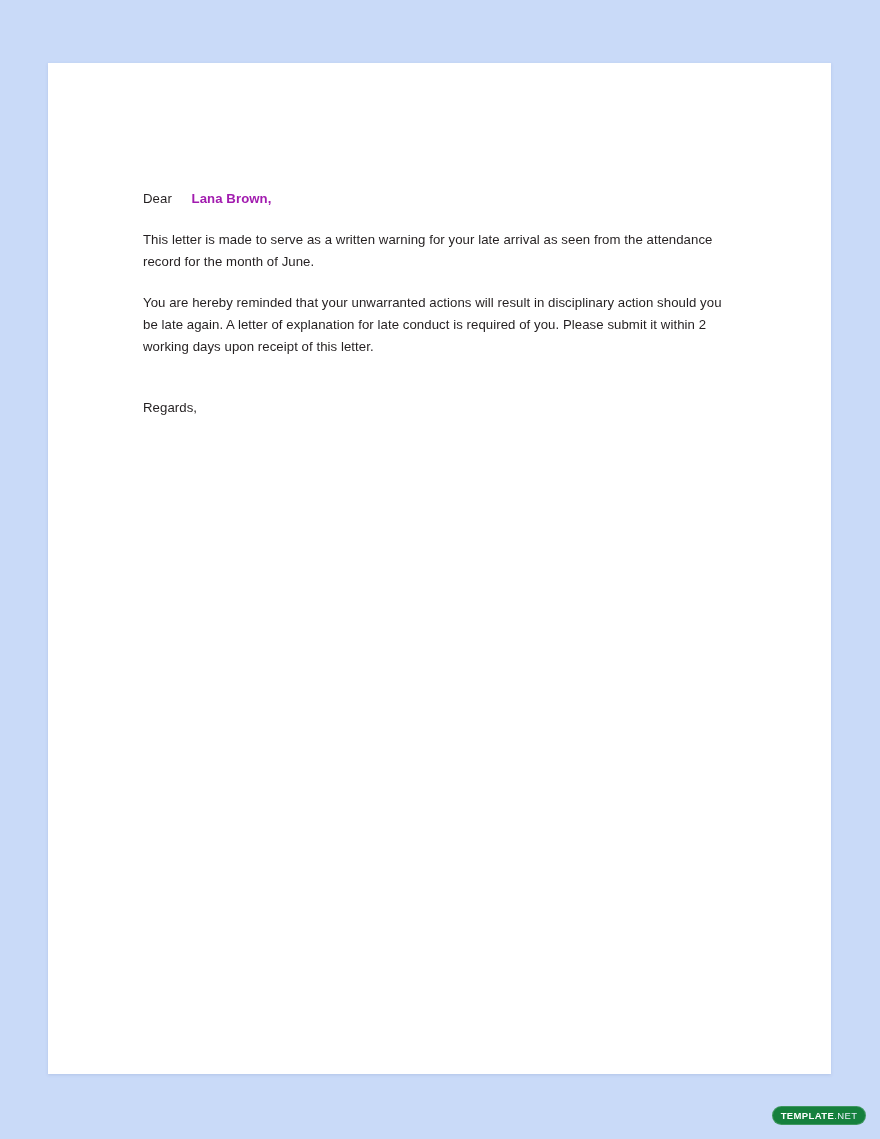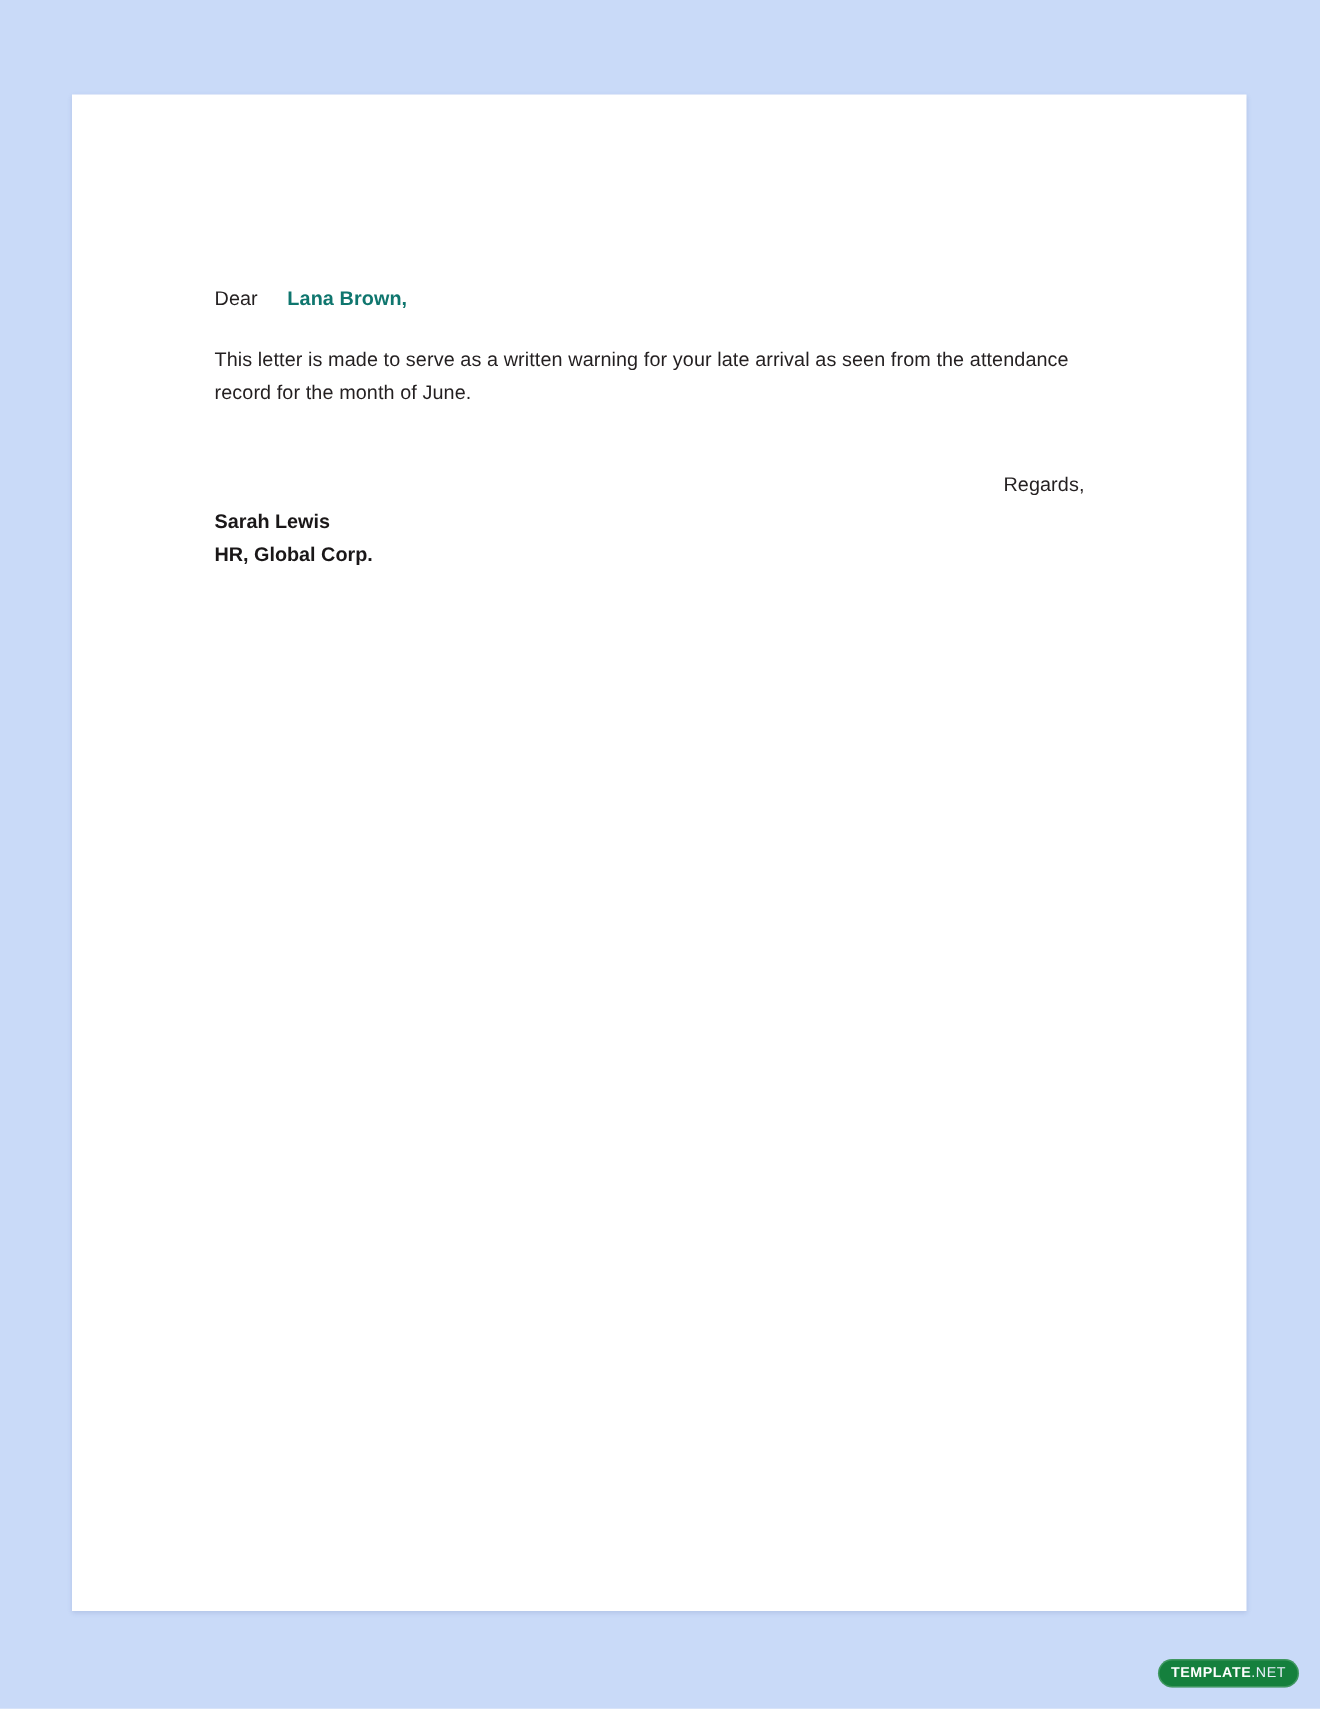--- a/index.html
+++ b/index.html
@@ -46,36 +46,35 @@
     line-height: 22px;
     color: #231f20;
     margin: 0 0 18.5px 0;
     letter-spacing: 0.005em;
     font-weight: 400;
     text-align: left;
   }
 
   .para b, .bold {
     font-weight: 700;
-    color: #0f766e;
+    color: #a21caf;
     padding-left: 16px;
   }
 
   .salutation {
     margin-bottom: 19px;
   }
 
   .greeting {
     margin-bottom: 19px;
   }
 
   .closing {
     margin-top: 39px;
-    margin-bottom: 3px;
-    text-align: right;
+    margin-bottom: 13px;
   }
 
   .signature-block {
     font-size: 13.2px;
     line-height: 22px;
     color: #1a1718;
     font-weight: 700;
   }
 
   .signature-line {
@@ -122,28 +121,25 @@
 
   <div id="letter-page">
 
     <div id="letter-body">
 
       <p class="para salutation"><span>Dear </span><span class="bold">Lana Brown,</span></p>
 
 
       <p class="para">This letter is made to serve as a written warning for your late arrival as seen from the attendance record for the month of June.</p>
 
+      <p class="para">You are hereby reminded that your unwarranted actions will result in disciplinary action should you be late again. A letter of explanation for late conduct is required of you. Please submit it within 2 working days upon receipt of this letter.</p>
 
 
       <p class="para closing">Regards,</p>
 
-      <div class="signature-block">
-        <span class="signature-line">Sarah Lewis</span>
-        <span class="signature-line">HR, Global Corp.</span>
-      </div>
 
     </div>
   </div>
 
   <div id="watermark-badge">
     <span class="wm-text"><span class="wm-main">TEMPLATE</span><span class="wm-suffix">.NET</span></span>
   </div>
 
 </div>
 

